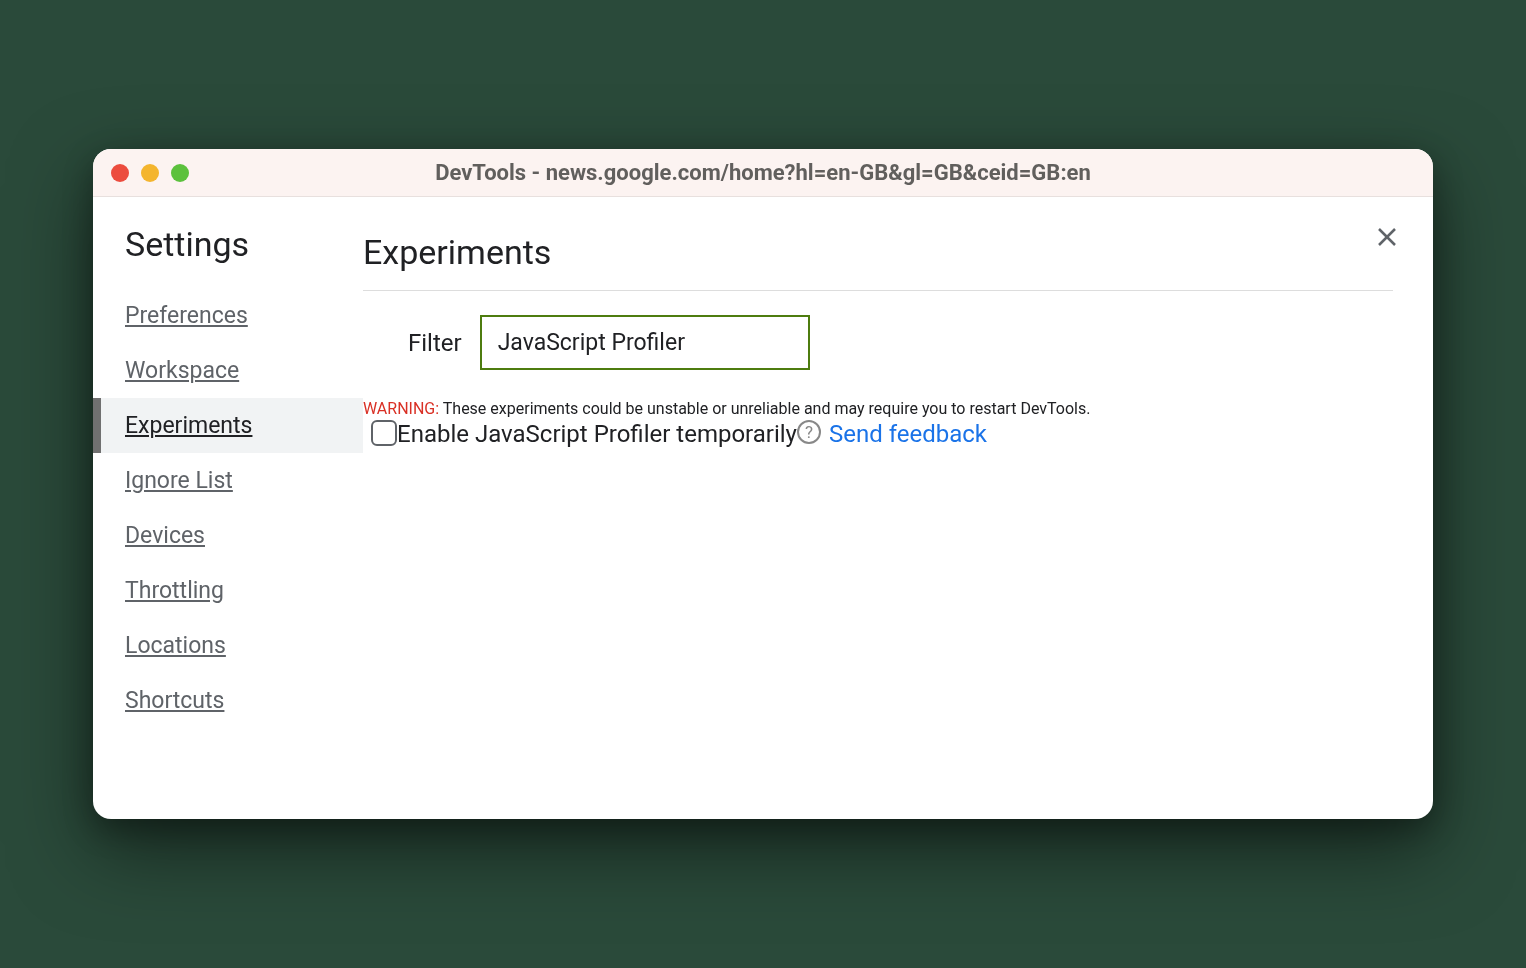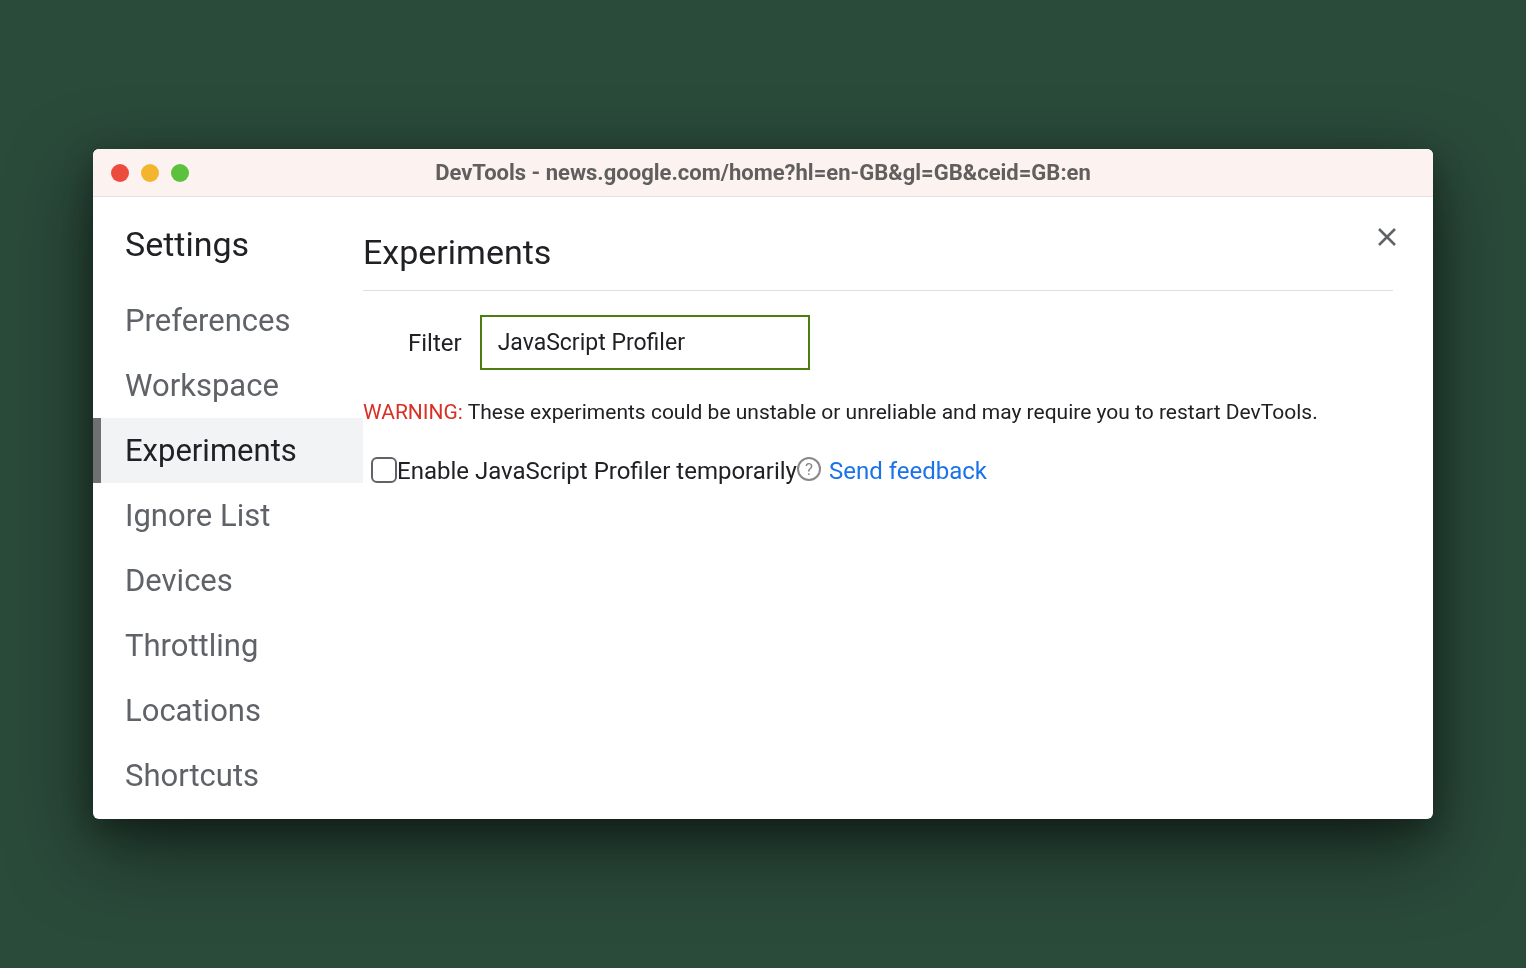--- a/index.html
+++ b/index.html
@@ -9,21 +9,21 @@
       width: 1526px;
       height: 968px;
       display: flex;
       align-items: center;
       justify-content: center;
     }
     .window {
       width: 1340px;
       height: 670px;
       background: #ffffff;
-      border-radius: 6px;
+      border-radius: 18px;
       box-shadow: 0 30px 80px rgba(0,0,0,0.5), 0 10px 30px rgba(0,0,0,0.3);
       overflow: hidden;
       display: flex;
       flex-direction: column;
     }
     .titlebar {
       height: 48px;
       background: #fcf3f1;
       border-bottom: 1px solid #e8e0de;
       display: flex;
@@ -75,25 +75,26 @@
       padding-top: 27px;
     }
     .settings-title {
       font-size: 34px;
       font-weight: 400;
       color: #202124;
       padding-left: 32px;
       margin-bottom: 24px;
     }
     .sidebar-item {
-      font-size: 31px;
+      font-size: 23px;
       color: #5f6368;
       padding: 14px 20px 14px 32px;
       cursor: pointer;
       position: relative;
+      text-decoration: underline;
     }
     .sidebar-item.active {
       background: #f1f3f4;
       color: #202124;
     }
     .sidebar-item.active::before {
       content: '';
       position: absolute;
       left: 0;
       top: 0;
@@ -126,24 +127,23 @@
     }
     .filter-input {
       border: 2px solid #4d7c0f;
       padding: 12px 16px;
       font-size: 23px;
       width: 330px;
       color: #202124;
       font-family: inherit;
     }
     .warning-text {
-      font-size: 21px;
+      font-size: 16px;
       color: #202124;
       line-height: 1.4;
-      margin-bottom: 30px;
     }
     .warning-label { color: #d93025; }
     .experiment-row {
       display: flex;
       align-items: flex-start;
       gap: 0;
       font-size: 24px;
       color: #202124;
       padding-left: 8px;
     }

